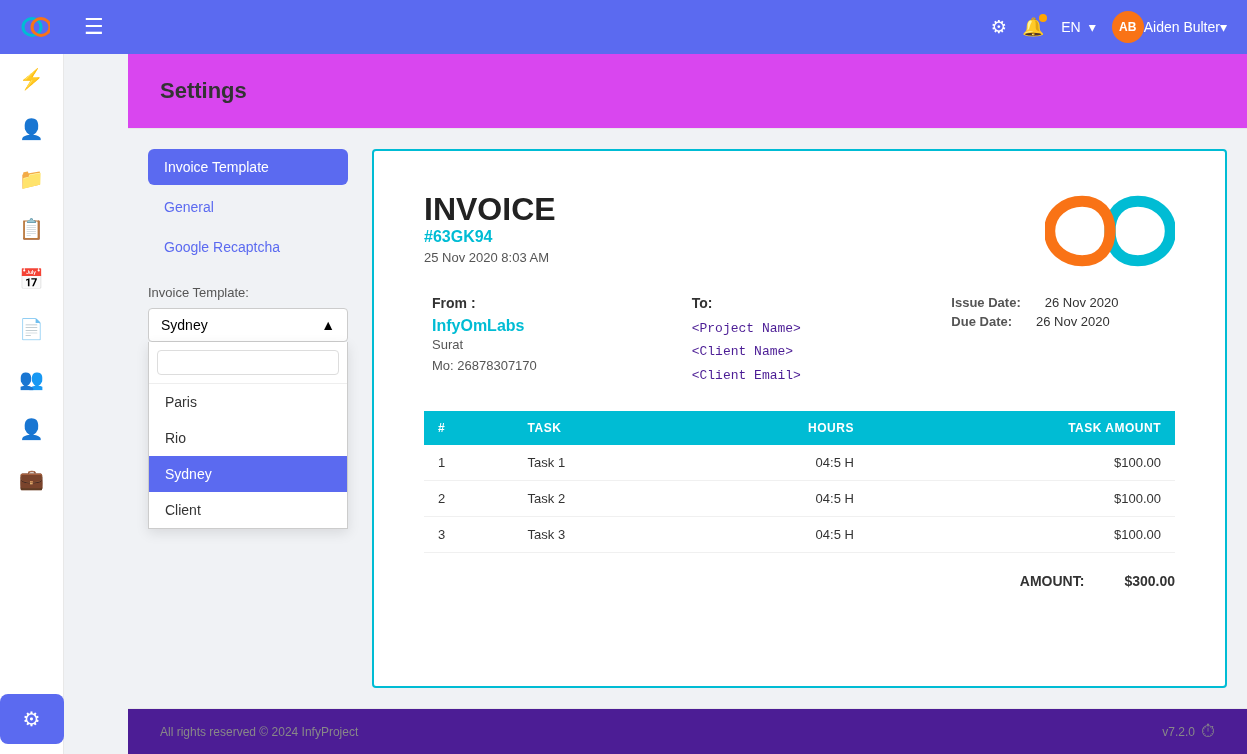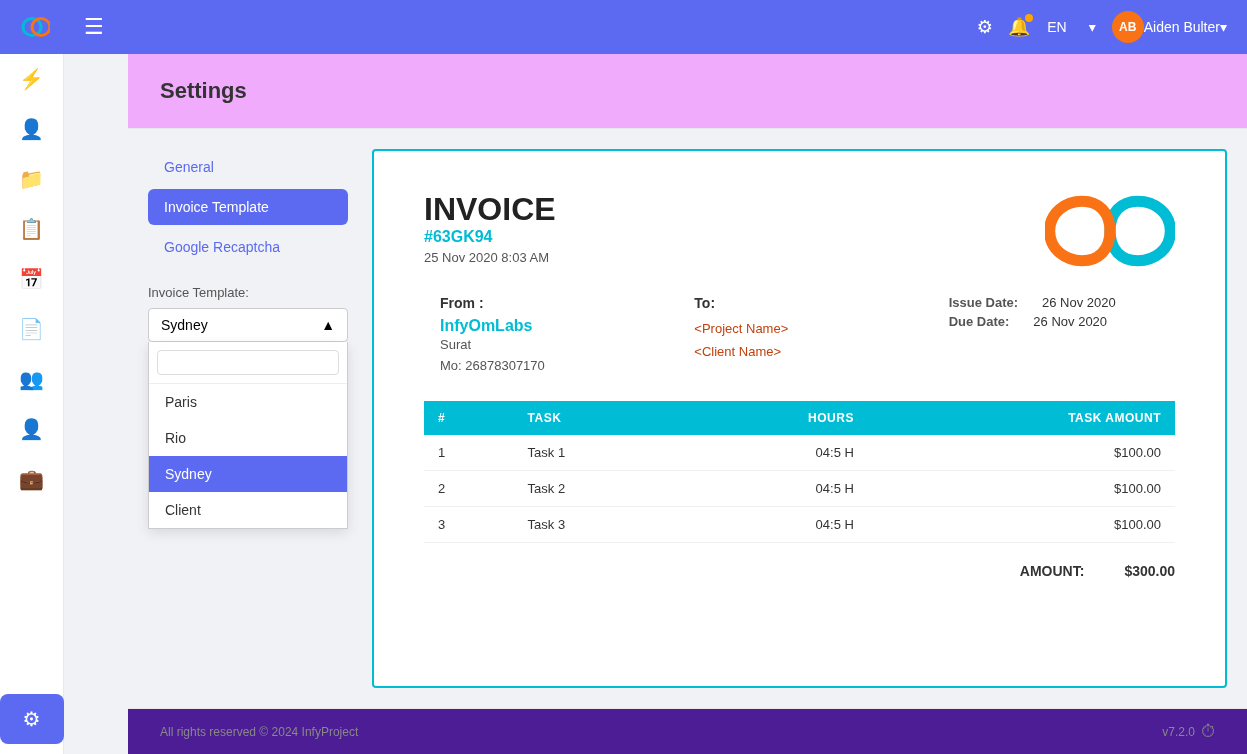--- a/index.html
+++ b/index.html
@@ -49,42 +49,42 @@
       padding: 0 20px;
       z-index: 100;
     }
     .topnav-menu { color: #fff; font-size: 22px; cursor: pointer; }
     .topnav-right { margin-left: auto; display: flex; align-items: center; gap: 16px; }
     .topnav-icon { color: #fff; font-size: 18px; cursor: pointer; position: relative; }
     .topnav-bell-dot {
       width: 8px; height: 8px; background: orange; border-radius: 50%;
       position: absolute; top: -2px; right: -2px;
     }
-    .topnav-lang { color: #fff; font-size: 14px; cursor: pointer; display: flex; align-items: center; gap: 22px; }
+    .topnav-lang { color: #fff; font-size: 14px; cursor: pointer; display: flex; align-items: center; gap: 8px; }
     .topnav-user {
       display: flex; align-items: center; gap: 0; cursor: pointer; color: #fff; font-size: 14px;
     }
     .user-avatar {
       width: 32px; height: 32px; background: #f97316; border-radius: 50%;
       display: flex; align-items: center; justify-content: center; color: #fff; font-size: 12px; font-weight: bold;
     }
 
     
     .main-wrapper {
       flex: 1;
       margin-left: 64px;
       margin-top: 54px;
       display: flex;
       flex-direction: column;
       height: calc(754px - 54px);
       overflow-y: auto;
     }
 
     .page-header {
-      background: #f0abfc;
+      background: #d946ef;
       padding: 24px 32px;
       border-bottom: 1px solid #e8e8e8;
     }
     .page-title { font-size: 22px; font-weight: 600; color: #333; }
 
     .page-content {
       display: flex;
       flex: 1;
       padding: 20px;
       gap: 24px;
@@ -180,28 +180,28 @@
       gap: 36px;
     }
     .invoice-title { font-size: 32px; font-weight: 700; color: #222; }
     .invoice-number { color: #00bcd4; font-size: 16px; font-weight: 600; margin-bottom: 4px; }
     .invoice-date { font-size: 13px; color: #555; }
     .infinity-svg { width: 130px; height: 80px; }
 
     .invoice-addresses {
       display: flex;
       justify-content: flex-start;
-      margin: 24px 16px;
+      margin: 24px 8px;
       gap: 44px;
     }
     .addr-section { flex: 1; }
     .addr-label { font-size: 14px; font-weight: 600; color: #333; margin-bottom: 6px; }
     .addr-company { color: #00bcd4; font-size: 16px; font-weight: 700; }
     .addr-detail { font-size: 13px; color: #555; line-height: 1.6; }
-    .addr-placeholder { font-size: 13px; color: #c2410c; line-height: 1.8; }
+    .addr-placeholder { font-size: 13px; color: #4c1d95; line-height: 1.8; font-family: Liberation Mono, monospace; }
     .dates-section { text-align: right; }
     .date-row { display: flex; gap: 24px; font-size: 13px; margin-bottom: 4px; }
     .date-row-label { color: #555; font-weight: 600; }
     .date-row-val { color: #333; }
 
     .invoice-table {
       width: 100%;
       border-collapse: collapse;
       margin-bottom: 20px;
     }
@@ -310,25 +310,25 @@
 <div class="main-wrapper">
   <div class="page-header">
     <h1 class="page-title">Settings</h1>
   </div>
 
   <div class="page-content">
 
     <div class="left-panel">
 
       <div class="settings-nav">
+        <div class="settings-nav-item active">
+          <span>Invoice Template</span>
+        </div>
         <div class="settings-nav-item">
           <span>General</span>
-        </div>
-        <div class="settings-nav-item active">
-          <span>Invoice Template</span>
         </div>
         <div class="settings-nav-item">
           <span>Google Recaptcha</span>
         </div>
       </div>
 
       <div class="settings-form">
         <div class="form-label">Invoice Template:</div>
         <div class="select-wrapper">
           <div class="select-display">
@@ -374,20 +374,21 @@
         <div class="addr-section">
           <div class="addr-label">From :</div>
           <div class="addr-company">InfyOmLabs</div>
           <div class="addr-detail">Surat</div>
           <div class="addr-detail">Mo: 26878307170</div>
         </div>
         <div class="addr-section">
           <div class="addr-label">To:</div>
           <div class="addr-placeholder">&lt;Project Name&gt;</div>
           <div class="addr-placeholder">&lt;Client Name&gt;</div>
+          <div class="addr-placeholder">&lt;Client Email&gt;</div>
         </div>
         <div class="addr-section dates-section">
           <div class="date-row">
             <span class="date-row-label">Issue Date:</span>
             <span class="date-row-val">26 Nov 2020</span>
           </div>
           <div class="date-row">
             <span class="date-row-label">Due Date:</span>
             <span class="date-row-val">26 Nov 2020</span>
           </div>

